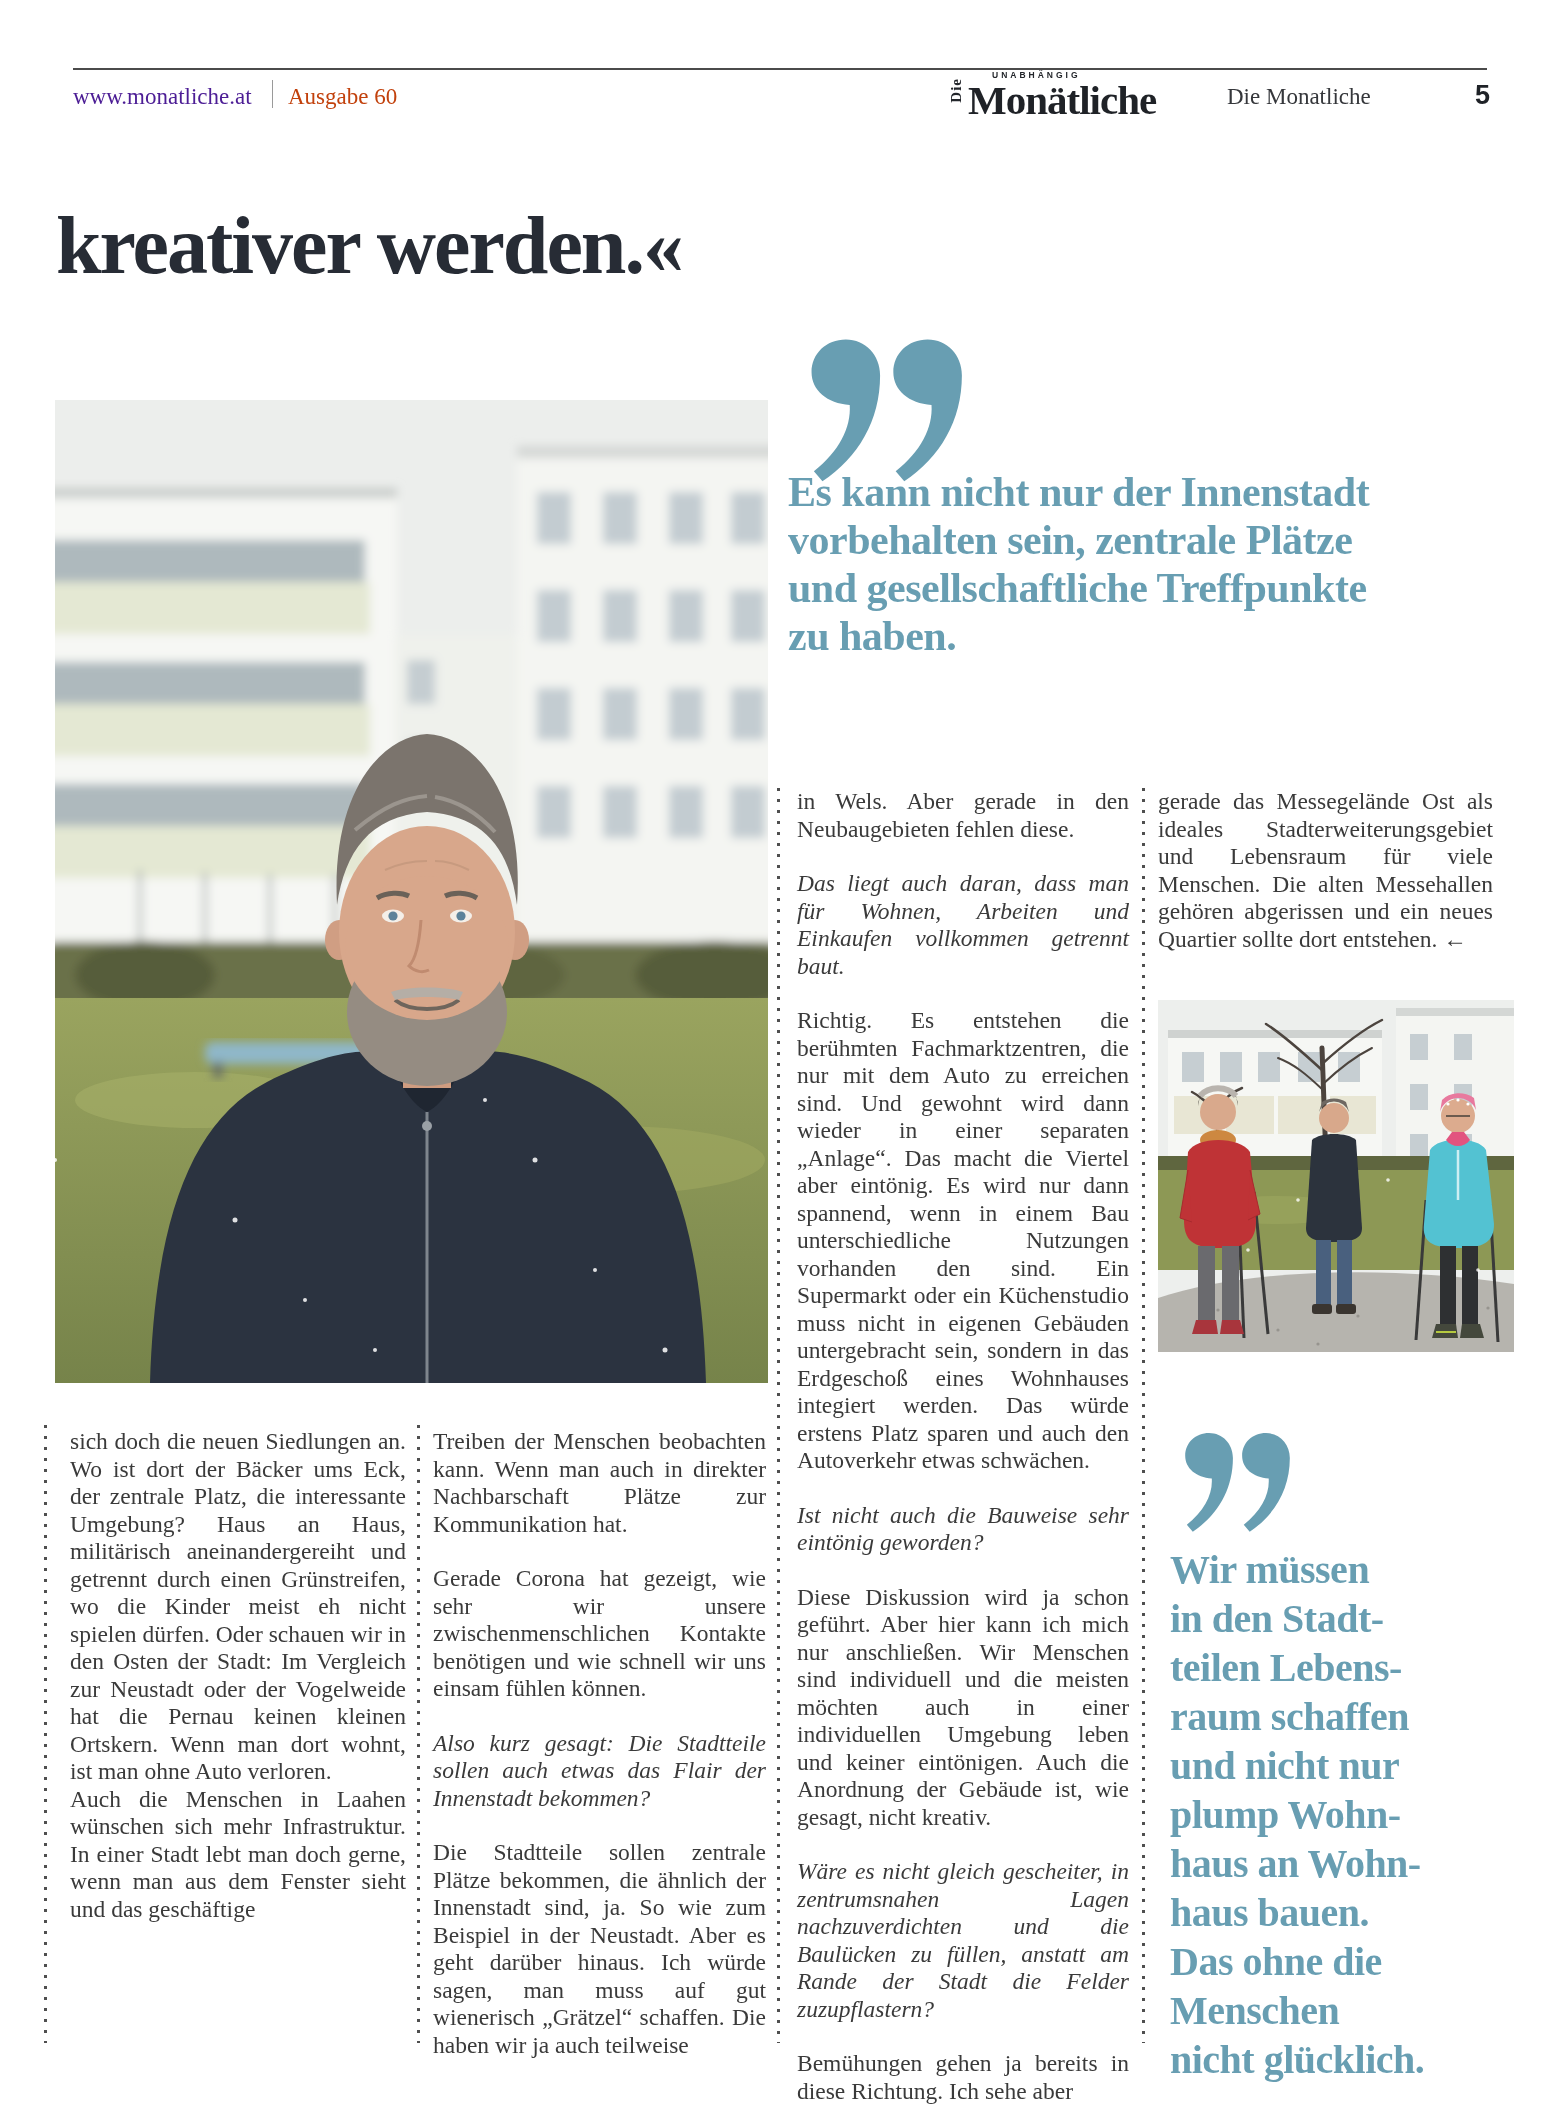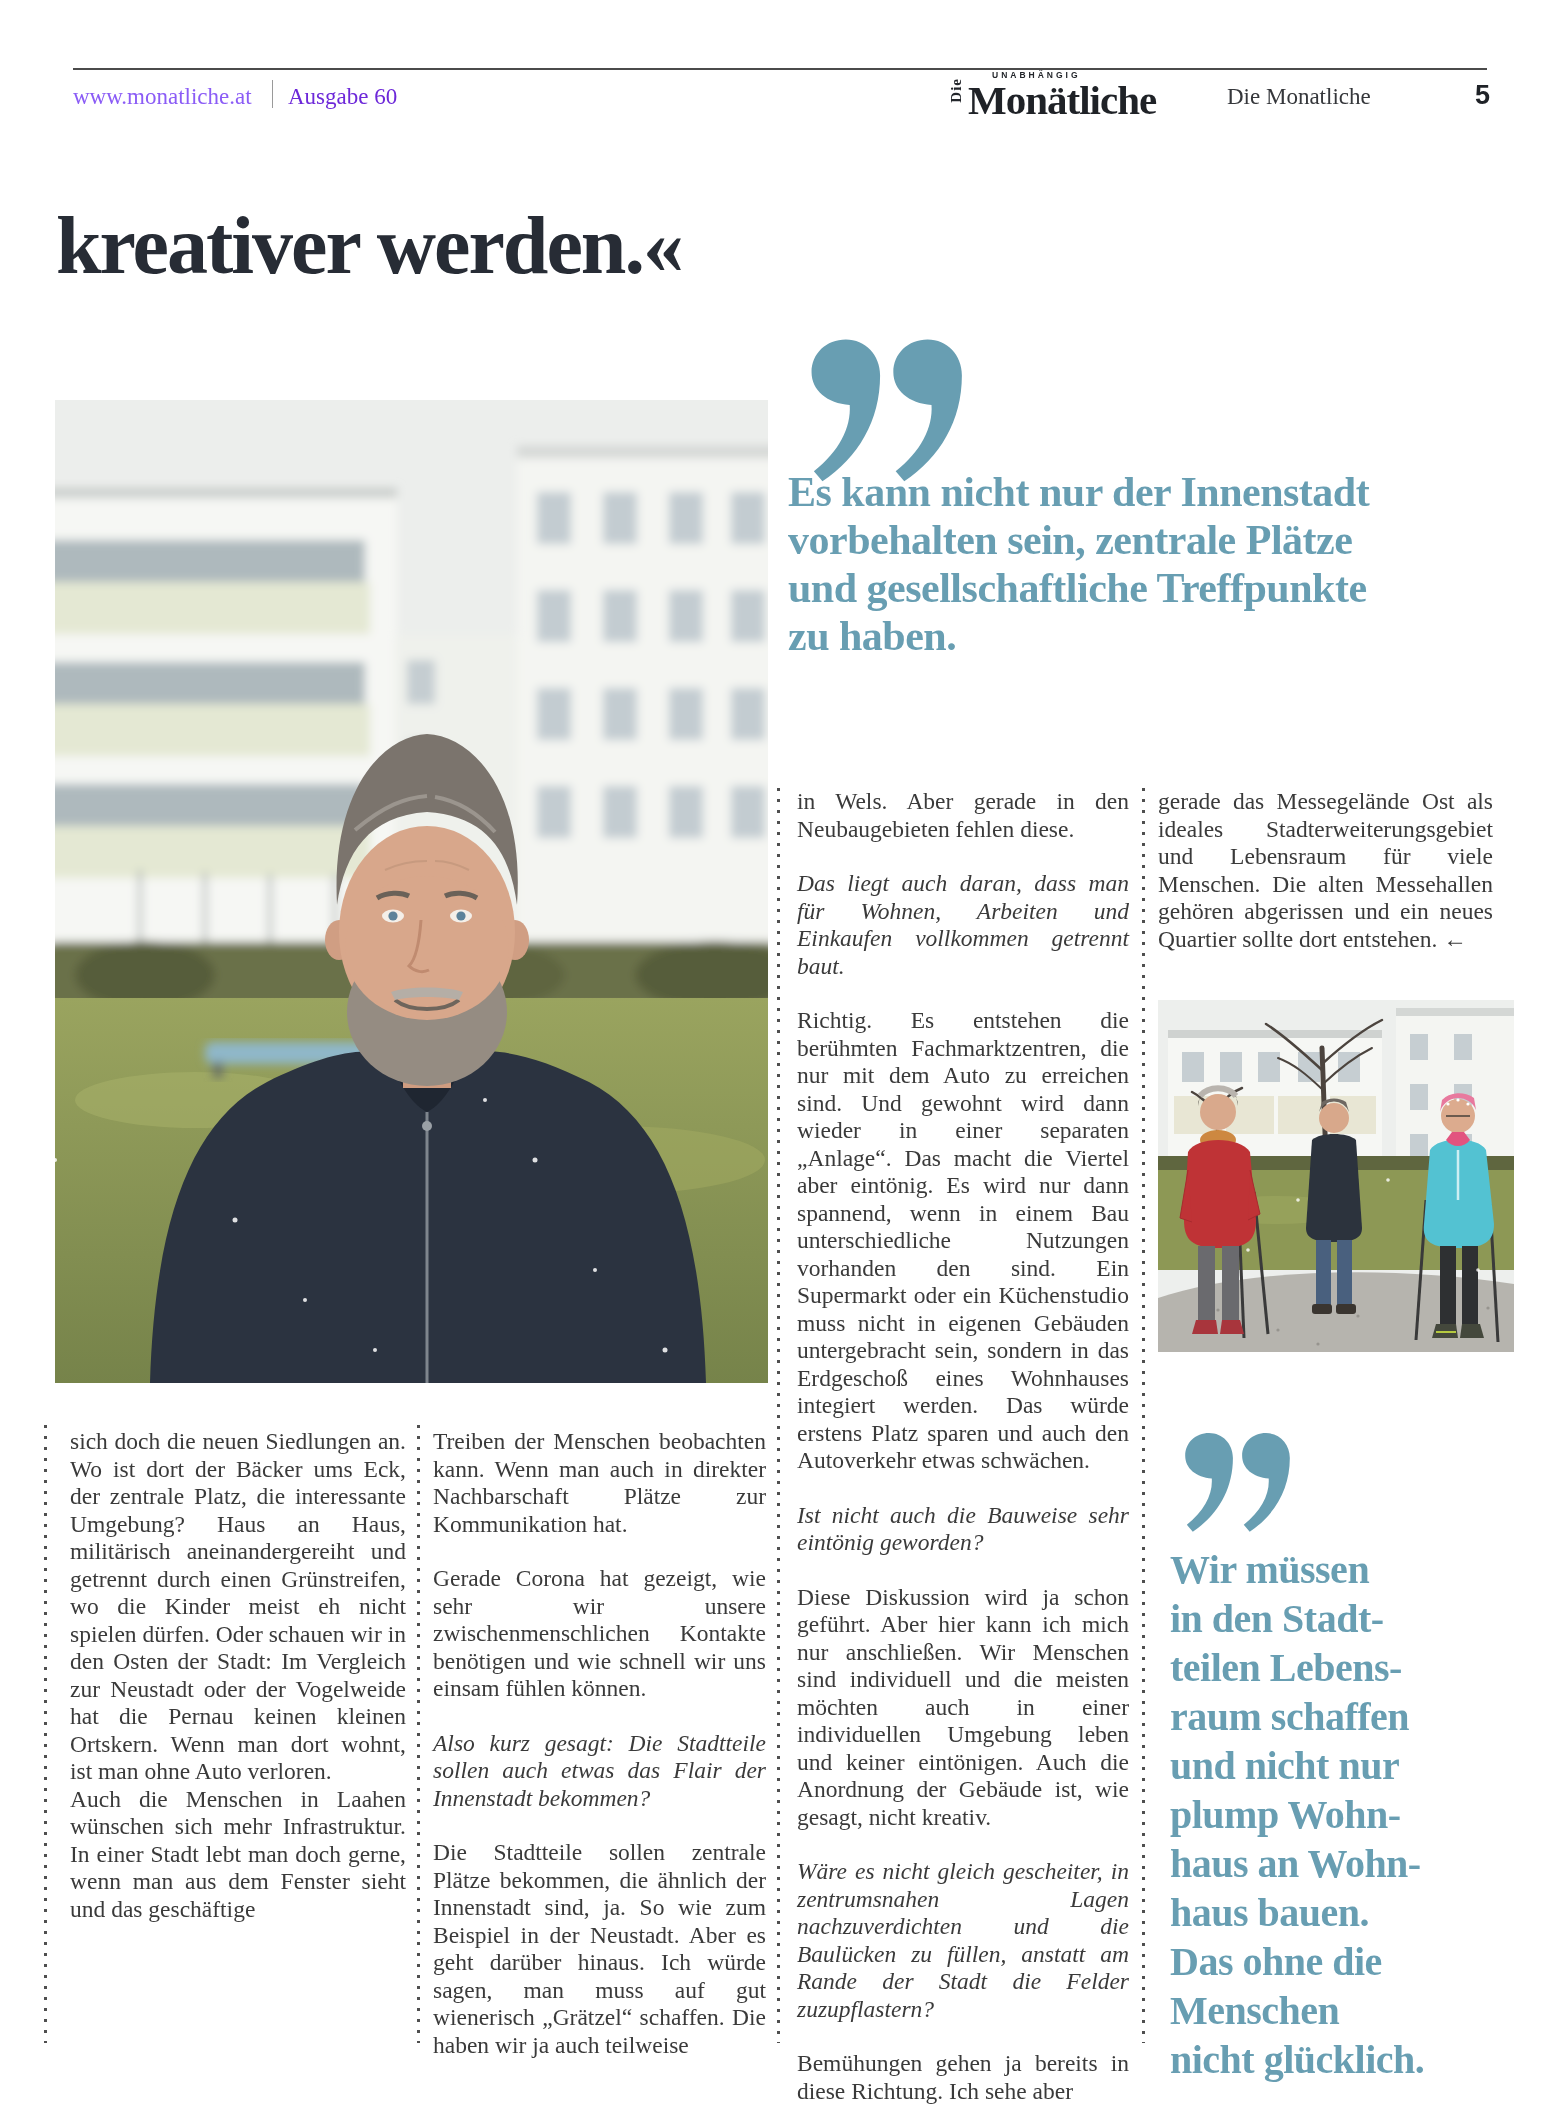--- a/index.html
+++ b/index.html
@@ -1,23 +1,23 @@
 <!DOCTYPE html>
 <html lang="de" style="--accent: #689EB2; --headline: #272c35; --body: #3a3a3a;"><head>
 <meta charset="utf-8">
 <style>
   html,body{margin:0;padding:0;background:#fff;}
   .page{position:relative;width:1559px;height:2125px;background:#ffffff;overflow:hidden;
         font-family:"Liberation Serif","DejaVu Serif",serif;color:var(--body,#3a3a3a);}
 
   
   .top-rule{position:absolute;left:73px;top:68px;width:1414px;height:2px;background:#4b4b4b;}
-  .hdr-url{position:absolute;left:73px;top:84px;font-size:23px;color:#8b5cf6;}
+  .hdr-url{position:absolute;left:73px;top:84px;font-size:23px;color:#4c1d95;}
   .hdr-div{position:absolute;left:272px;top:80px;width:1px;height:28px;background:#9a9a9a;}
-  .hdr-issue{position:absolute;left:288px;top:84px;font-size:23px;color:#6d28d9;}
+  .hdr-issue{position:absolute;left:288px;top:84px;font-size:23px;color:#c2410c;}
   .logo{position:absolute;left:948px;top:70px;height:50px;}
   .logo-die{position:absolute;left:0;top:8px;font-size:15px;font-weight:700;color:#23262b;
             writing-mode:vertical-rl;transform:rotate(180deg);letter-spacing:1px;}
   .logo-tag{position:absolute;left:44px;top:0;font-size:8.5px;font-weight:700;letter-spacing:3px;color:#23262b;
             font-family:"Liberation Sans",sans-serif;}
   .logo-name{position:absolute;left:20px;top:6px;font-size:41px;font-weight:700;letter-spacing:-1px;color:#1f2227;}
   .hdr-pub{position:absolute;left:1227px;top:84px;font-size:23px;color:#35373b;text-align:center;}
   .hdr-num{position:absolute;left:1462px;top:80px;width:28px;text-align:right;font-size:27px;font-weight:700;
            font-family:"Liberation Sans",sans-serif;color:#1f2227;}
 

